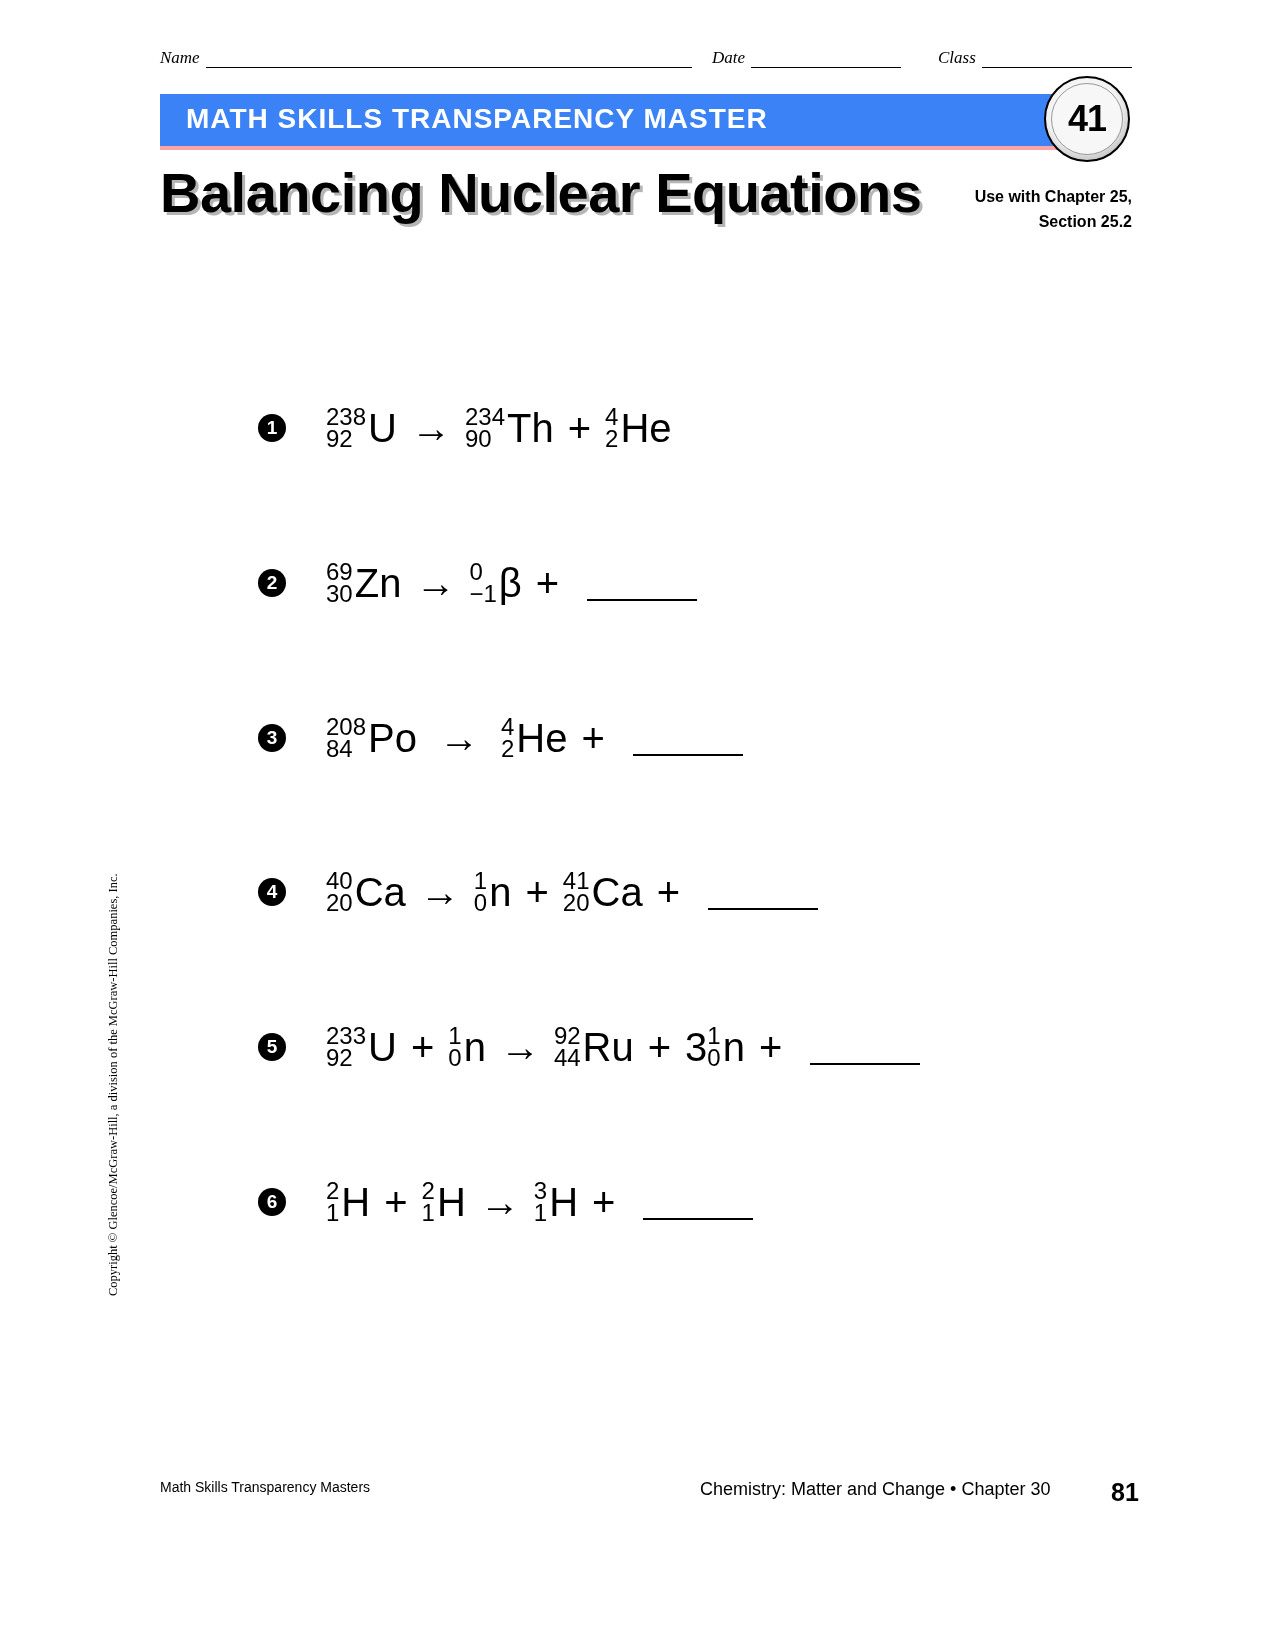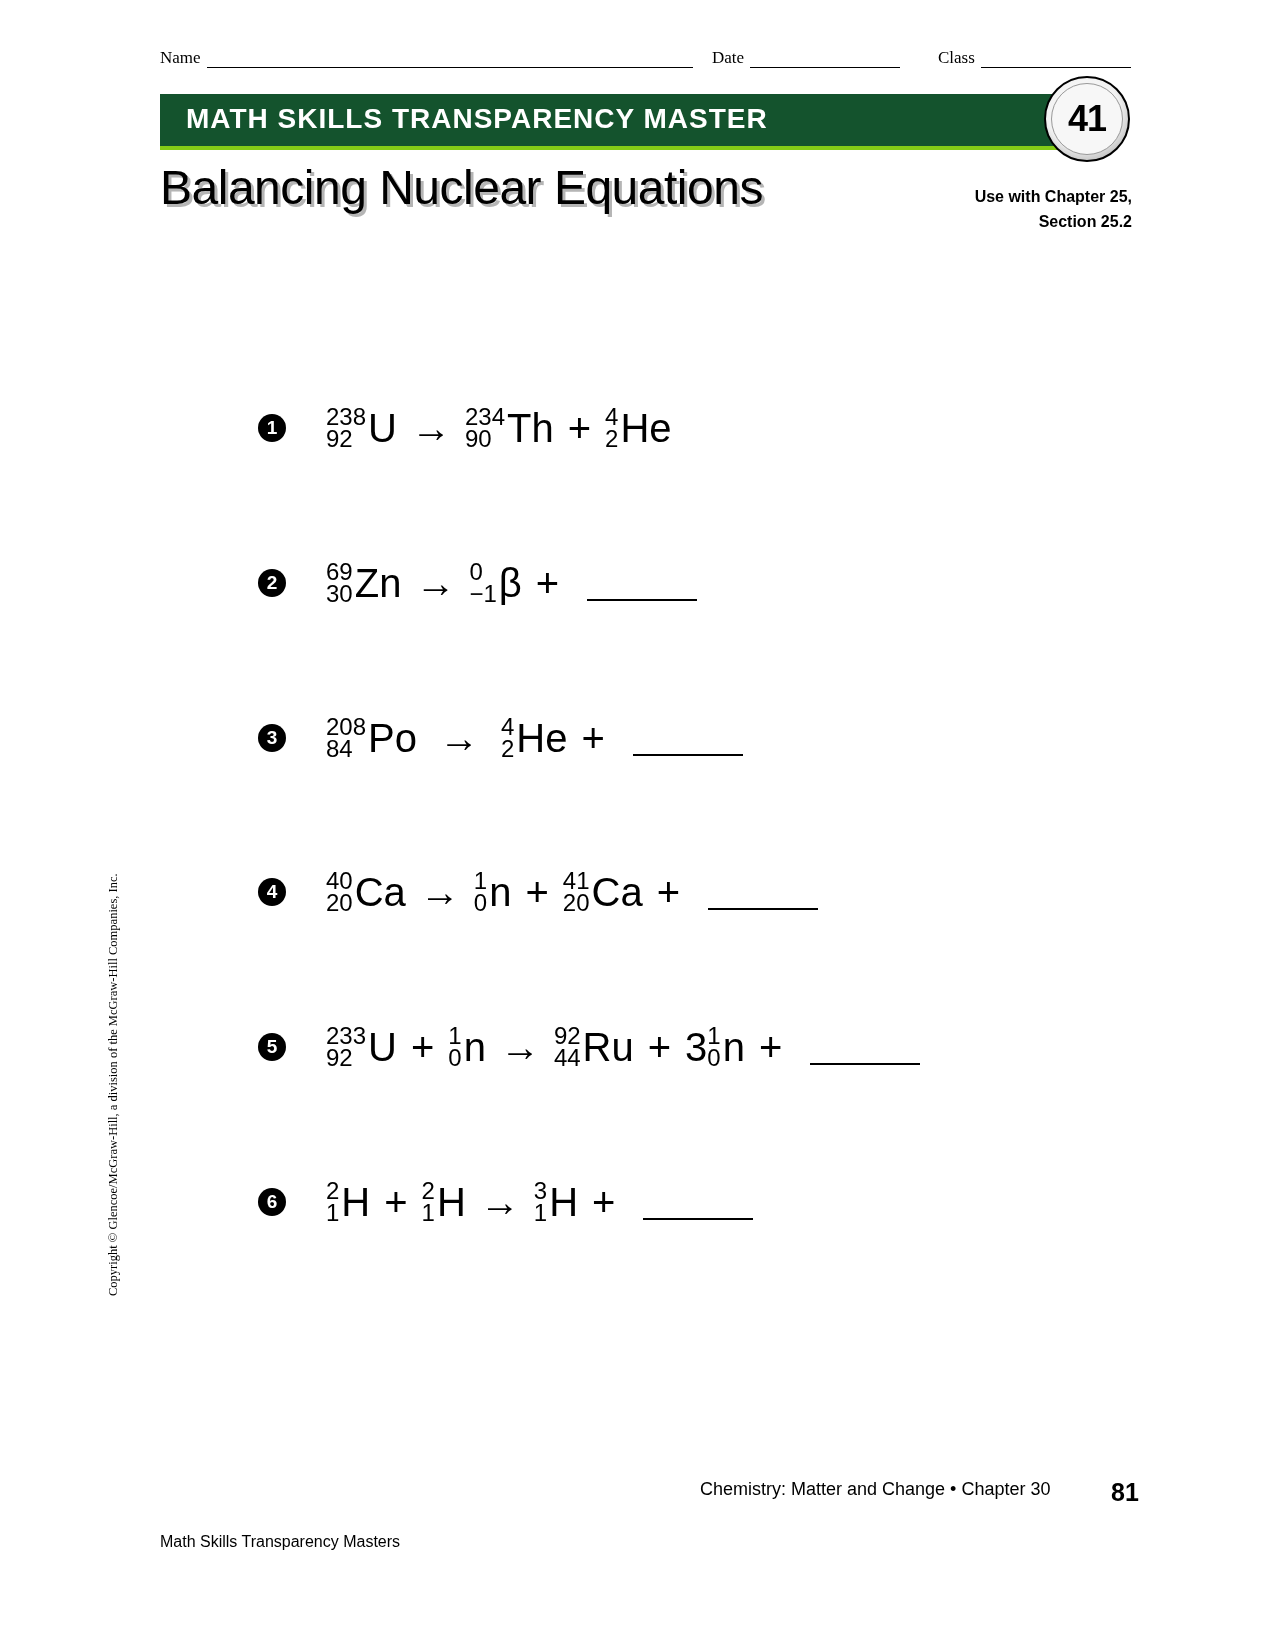--- a/index.html
+++ b/index.html
@@ -2,54 +2,54 @@
 <html><head>
 <meta charset="utf-8">
 <style>
   html, body { margin: 0; padding: 0; background: #ffffff; }
   body { width: 1275px; height: 1651px; position: relative; overflow: hidden; color: #000; }
   .serif { font-family: "Liberation Serif", "DejaVu Serif", serif; }
   .sans { font-family: "Liberation Sans", "DejaVu Sans", sans-serif; }
 
   
   .field-row { position: absolute; top: 48px; left: 160px; width: 972px; height: 24px; }
-  .field { position: absolute; top: 0; display: flex; align-items: flex-end; font-size: 17px; }
+  .field { position: absolute; top: 0; display: flex; align-items: flex-end; font-size: 17px; font-style: italic; }
   .field .lbl { margin-right: 6px; }
   .field .line { border-bottom: 1.5px solid #000; height: 16px; }
 
   
-  .banner { position: absolute; top: 94px; left: 160px; width: 900px; height: 52px; background: #14532d; border-bottom: 4px solid #84cc16; }
+  .banner { position: absolute; top: 94px; left: 160px; width: 900px; height: 52px; background: #3b82f6; border-bottom: 4px solid #fca5a5; }
   .banner-text { position: absolute; left: 26px; top: 9px; font-size: 28px; font-weight: bold; color: #fff; letter-spacing: 1px; }
   .badge { position: absolute; top: 76px; left: 1044px; width: 86px; height: 86px; border-radius: 50%;
            background: radial-gradient(circle at 45% 40%, #ffffff 0%, #f2f2f2 55%, #bdbdbd 80%, #5a5a5a 100%);
            border: 2px solid #000; box-sizing: border-box; display: flex; align-items: center; justify-content: center; }
   .badge-inner { width: 70px; height: 70px; border-radius: 50%; background: #f7f7f7; border: 1px solid #999; display: flex; align-items: center; justify-content: center; }
   .badge-num { font-size: 36px; font-weight: bold; letter-spacing: -1px; }
 
   
-  .title { position: absolute; top: 160px; left: 160px; font-size: 48px; font-weight: normal; letter-spacing: -0.5px; text-shadow: 3px 3px 0 #b5b5b5; }
+  .title { position: absolute; top: 160px; left: 160px; font-size: 56px; font-weight: bold; letter-spacing: -0.5px; text-shadow: 3px 3px 0 #b5b5b5; }
   .use-with { position: absolute; top: 184px; right: 143px; text-align: right; font-size: 16px; font-weight: bold; line-height: 25px; }
 
   
   .eq { position: absolute; left: 258px; height: 60px; display: flex; align-items: center; font-size: 40px; }
   .num-bullet { width: 28px; height: 28px; border-radius: 50%; background: #000; color: #fff; font-size: 19px; font-weight: bold;
                 display: inline-flex; align-items: center; justify-content: center; margin-right: 40px; }
   .nuc { display: inline-flex; align-items: center; }
   .scripts { display: inline-flex; flex-direction: column; align-items: flex-start; font-size: 24px; line-height: 22px; margin-right: 2px; }
   .sym { font-size: 40px; }
   .op { margin: 0 14px; font-size: 40px; }
   .arrow { margin: 0 14px; font-size: 40px; }
   .coef { font-size: 40px; }
   .blank { display: inline-block; width: 110px; border-bottom: 2px solid #000; height: 30px; margin-left: 14px; align-self: flex-end; margin-bottom: 12px; }
 
   
   .copyright { position: absolute; left: 106px; top: 1296px; transform-origin: left top; transform: rotate(-90deg); font-size: 12.5px; white-space: nowrap; }
 
   
-  .footer-left { position: absolute; top: 1533px; left: 160px; font-size: 16px; }
+  .footer-left { position: absolute; top: 1479px; left: 160px; font-size: 14px; }
   .footer-right { position: absolute; top: 1479px; left: 700px; font-size: 18px; }
   .footer-page { position: absolute; top: 1478px; left: 1111px; font-size: 25px; font-weight: bold; }
 </style>
 </head>
 <body>
 
 <div class="field-row serif">
   <div class="field" style="left:0;">
     <span class="lbl">Name</span>
     <span class="line" style="width:486px;"></span>

